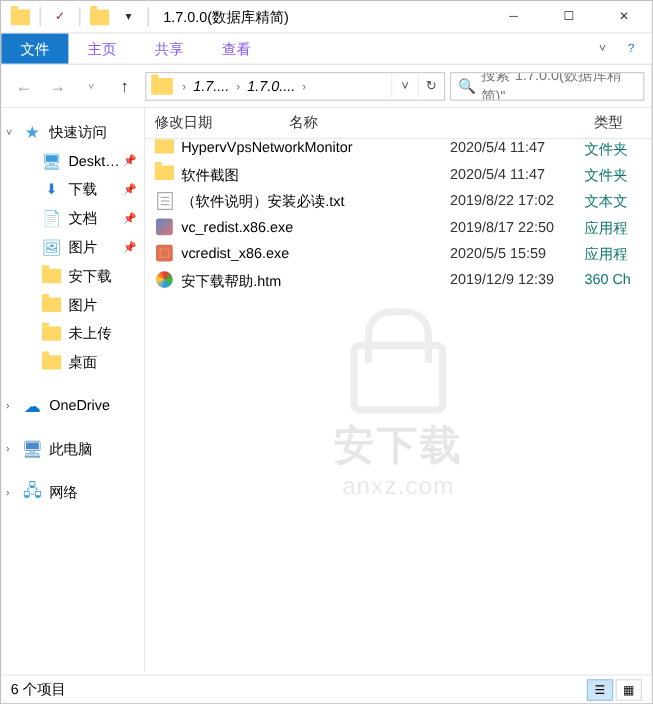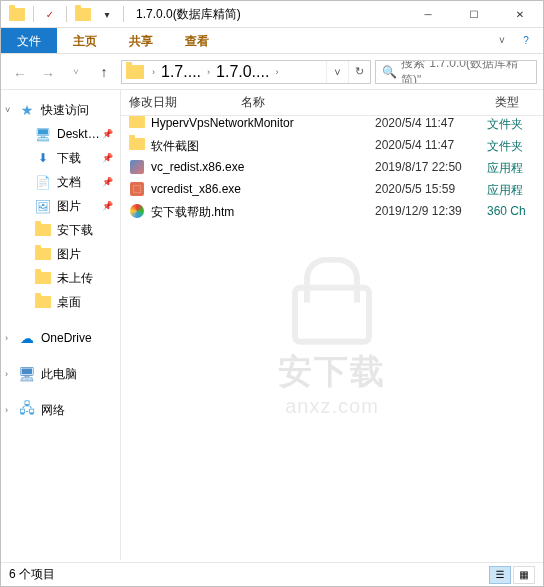--- a/index.html
+++ b/index.html
@@ -11,33 +11,33 @@
 .tb-folder { width: 16px; height: 13px; background: #ffd766; border-radius: 1px; position: relative; }
 .tb-folder::before { content: ""; position: absolute; top: -3px; left: 0; width: 6px; height: 3px; background: #ffd766; border-radius: 1px 1px 0 0; }
 .tb-sep { width: 1px; height: 16px; background: #d0d0d0; }
 .tb-title { flex: 1; padding-left: 4px; font-size: 12px; }
 .win-controls { display: flex; }
 .win-btn { width: 46px; height: 27px; display: flex; align-items: center; justify-content: center; font-size: 10px; color: #333; }
 
 .ribbon { height: 26px; background: #fff; display: flex; border-bottom: 1px solid #e0e0e0; }
 .ribbon-tab { padding: 5px 16px; font-size: 12px; cursor: pointer; }
 .ribbon-tab.file { background: #1979ca; color: #fff; }
-.ribbon-tab:not(.file) { color: #a16207; font-weight: bold; }
+.ribbon-tab:not(.file) { color: #8b5cf6; }
 .ribbon-right { margin-left: auto; display: flex; align-items: center; padding-right: 6px; gap: 2px; }
 .ribbon-caret { width: 22px; height: 22px; display: flex; align-items: center; justify-content: center; font-size: 10px; color: #555; }
 
 .navbar { height: 36px; display: flex; align-items: center; padding: 4px 6px; gap: 4px; border-bottom: 1px solid #e8e8e8; }
 .nav-arrows { display: flex; align-items: center; gap: 2px; }
 .nav-btn { width: 26px; height: 26px; display: flex; align-items: center; justify-content: center; font-size: 14px; color: #999; border-radius: 2px; }
 .nav-btn.enabled { color: #333; }
 .nav-up { font-size: 14px; }
 .address { flex: 1; height: 24px; border: 1px solid #ccc; display: flex; align-items: center; background: #fff; overflow: hidden; }
 .addr-folder { width: 18px; height: 14px; background: #ffd766; border-radius: 1px; margin: 0 4px; position: relative; flex-shrink: 0; }
 .addr-folder::before { content: ""; position: absolute; top: -3px; left: 0; width: 6px; height: 3px; background: #ffd766; border-radius: 1px 1px 0 0; }
-.crumb { display: flex; align-items: center; height: 100%; padding: 0 2px; font-size: 16px; white-space: nowrap; }
+.crumb { display: flex; align-items: center; height: 100%; padding: 0 2px; font-size: 12px; white-space: nowrap; font-style: italic; }
 .crumb-sep { padding: 0 4px; color: #666; font-size: 9px; }
 .addr-controls { display: flex; margin-left: auto; }
 .addr-ctrl { width: 22px; height: 22px; display: flex; align-items: center; justify-content: center; font-size: 11px; color: #555; border-left: 1px solid #eee; }
 .search { width: 162px; height: 24px; border: 1px solid #ccc; display: flex; align-items: center; padding: 0 6px; color: #777; font-size: 12px; overflow: hidden; }
 .search-icon { margin-right: 4px; font-size: 12px; }
 
 .main { display: flex; height: 470px; }
 
 .sidebar { width: 120px; border-right: 1px solid #e8e8e8; overflow-y: auto; padding-top: 8px; }
 .side-item { display: flex; align-items: center; height: 24px; padding-left: 18px; gap: 6px; font-size: 12px; cursor: pointer; position: relative; }
@@ -245,20 +245,28 @@
         <div class="file-row">
           <span class="file-icon">
             <span class="folder-ico"></span>
           </span>
           <span class="file-name">软件截图</span>
           <span class="file-date">2020/5/4 11:47</span>
           <span class="file-type">文件夹</span>
         </div>
         <div class="file-row">
           <span class="file-icon">
+            <span class="txt-ico"></span>
+          </span>
+          <span class="file-name">（软件说明）安装必读.txt</span>
+          <span class="file-date">2019/8/22 17:02</span>
+          <span class="file-type">文本文</span>
+        </div>
+        <div class="file-row">
+          <span class="file-icon">
             <span class="exe-ico"></span>
           </span>
           <span class="file-name">vc_redist.x86.exe</span>
           <span class="file-date">2019/8/17 22:50</span>
           <span class="file-type">应用程</span>
         </div>
         <div class="file-row">
           <span class="file-icon">
             <span class="exe-ico2"></span>
           </span>

